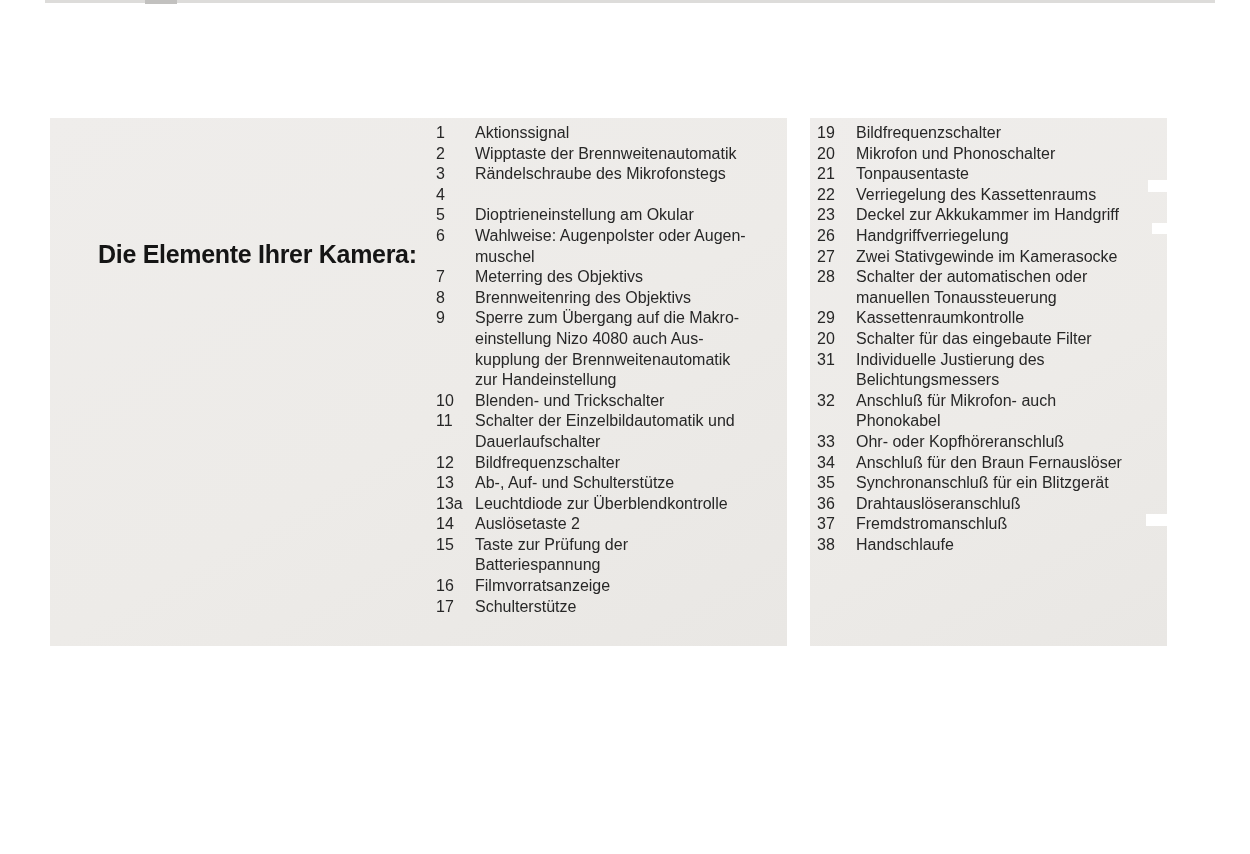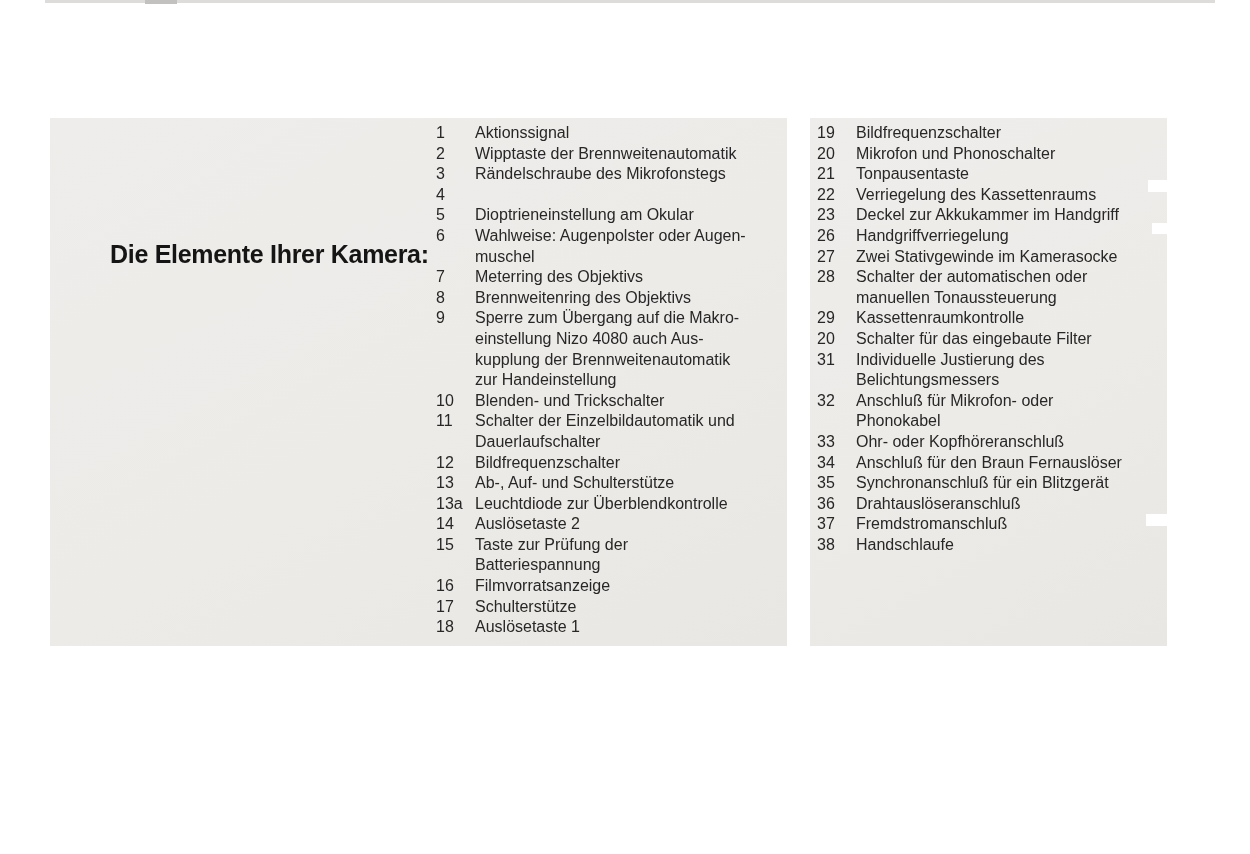--- a/index.html
+++ b/index.html
@@ -42,21 +42,21 @@
   .paper.left  { left: 50px;  width: 737px; }
   .paper.right { left: 810px; width: 357px; }
   
   .notch { position: absolute; background: #ffffff; }
   .notch.n1 { left: 1148px; top: 180px; width: 22px; height: 12px; }
   .notch.n2 { left: 1152px; top: 223px; width: 18px; height: 11px; }
   .notch.n3 { left: 1146px; top: 514px; width: 24px; height: 12px; }
 
   .page-title {
     position: absolute;
-    left: 60px;
+    left: 48px;
     top: 122px;
     margin: 0;
     font-size: 25px;
     font-weight: bold;
     letter-spacing: -0.3px;
     color: #151515;
   }
   .list {
     position: absolute;
     top: 123px;
@@ -174,24 +174,20 @@
       <div class="row">
         <span class="num">16</span>
         <span class="txt">Filmvorratsanzeige</span>
       </div>
 
       <div class="row">
         <span class="num">17</span>
         <span class="txt">Schulterstütze</span>
       </div>
 
-      <div class="row">
-        <span class="num">18</span>
-        <span class="txt">Auslösetaste 1</span>
-      </div>
     </div>
 
   <div class="list col-right">
 
       <div class="row">
         <span class="num">19</span>
         <span class="txt">Bildfrequenzschalter</span>
       </div>
 
       <div class="row">
@@ -243,21 +239,21 @@
       </div>
 
       <div class="row">
         <span class="num">31</span>
         <span class="txt">Individuelle Justierung des
 Belichtungsmessers</span>
       </div>
 
       <div class="row">
         <span class="num">32</span>
-        <span class="txt">Anschluß für Mikrofon- oder
+        <span class="txt">Anschluß für Mikrofon- auch
 Phonokabel</span>
       </div>
 
       <div class="row">
         <span class="num">33</span>
         <span class="txt">Ohr- oder Kopfhöreranschluß</span>
       </div>
 
       <div class="row">
         <span class="num">34</span>

